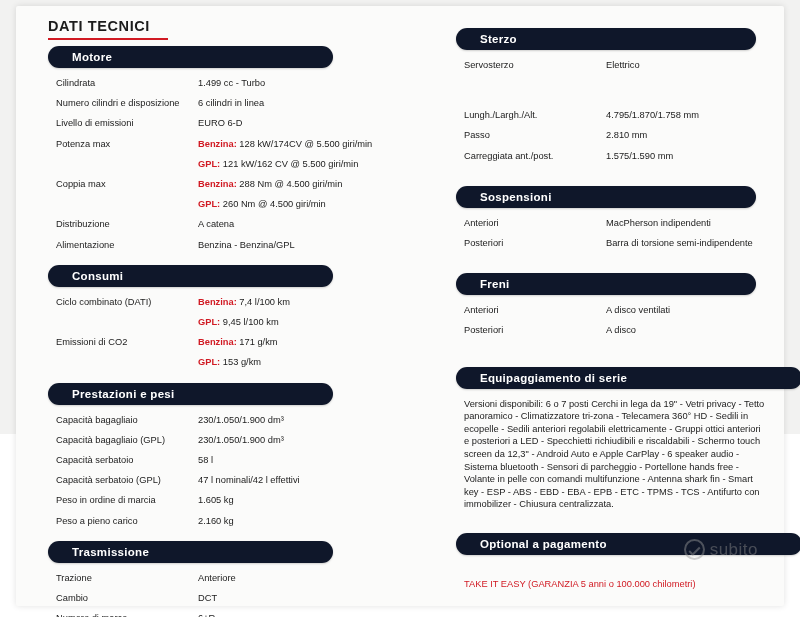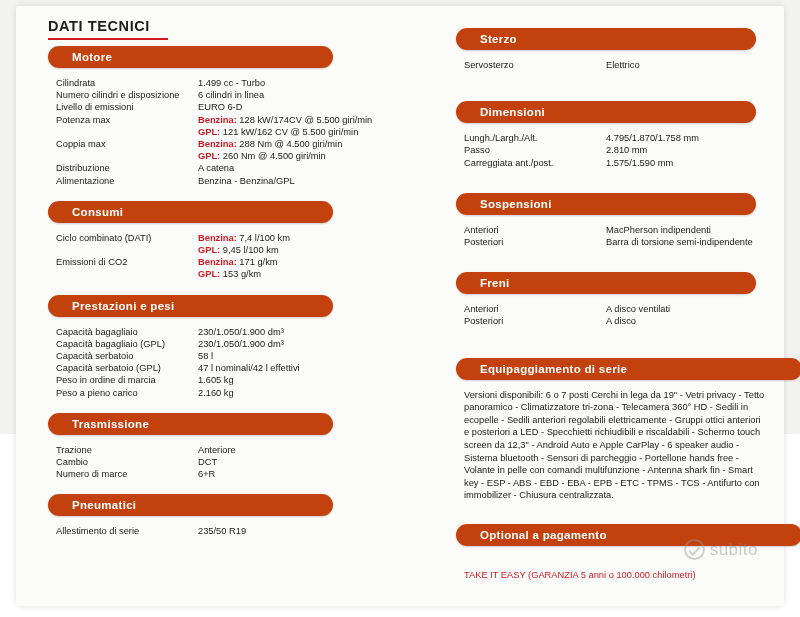--- a/index.html
+++ b/index.html
@@ -56,21 +56,21 @@
   }
   .col-right {
     position: absolute;
     left: 440px;
     top: 22px;
     width: 320px;
   }
   .band {
     position: relative;
     height: 22px;
-    background: #c2410c;
+    background: #0f172a;
     border-radius: 11px;
     margin-bottom: 9px;
     box-shadow: 0 1px 2px rgba(0,0,0,0.18);
   }
   .band.narrow { width: 285px; }
   .band.w310 { width: 310px; padding-left: 36px; }
   .band.w300 { width: 300px; }
   .band-label {
     position: absolute;
     left: 24px;
@@ -85,20 +85,21 @@
   .rows {
     margin: 0 0 14px 0;
     padding: 0 0 0 8px;
   }
   .row {
     display: flex;
     align-items: flex-start;
     font-size: 9.3px;
     color: #1b1b1b;
     line-height: 12.2px;
+    margin-top: 8px;
   }
   .row .k {
     width: 142px;
     flex: 0 0 142px;
     white-space: nowrap;
   }
   .row .v {
     flex: 1 1 auto;
     white-space: pre-line;
   }
@@ -301,23 +302,20 @@
       </div>
       <div class="rows right">
         <div class="row">
           <div class="k">Servosterzo</div>
           <div class="v">Elettrico</div>
         </div>
       </div>
 
       <div class="spacer-16"></div>
 
-      <div class="band w300">
-        <span class="band-label">Dimensioni</span>
-      </div>
       <div class="rows right">
         <div class="row">
           <div class="k">Lungh./Largh./Alt.</div>
           <div class="v">4.795/1.870/1.758 mm</div>
         </div>
         <div class="row">
           <div class="k">Passo</div>
           <div class="v">2.810 mm</div>
         </div>
         <div class="row">

